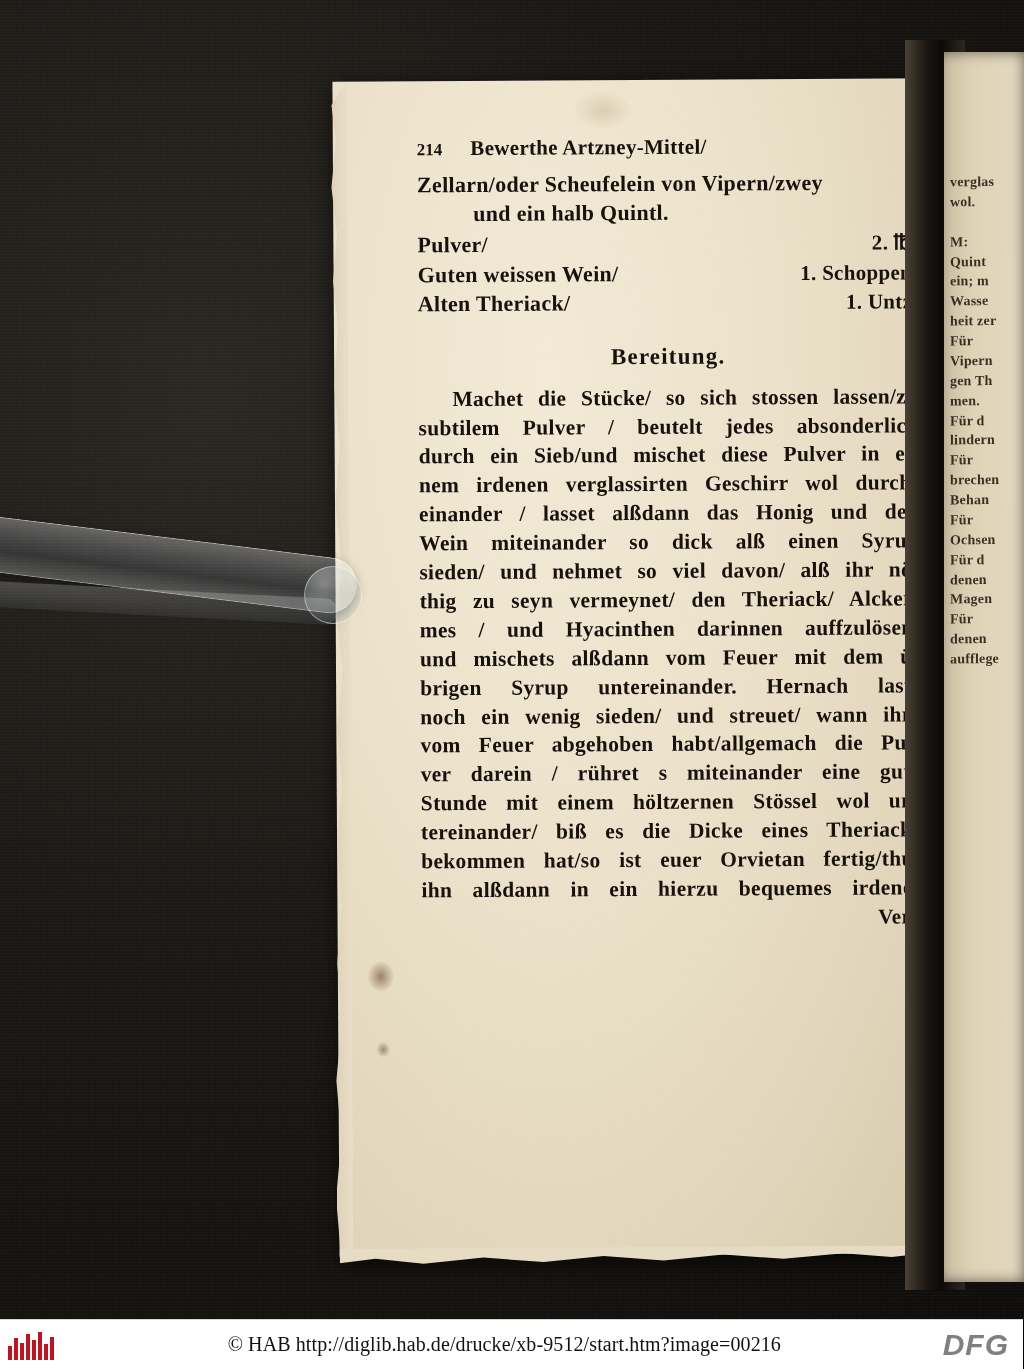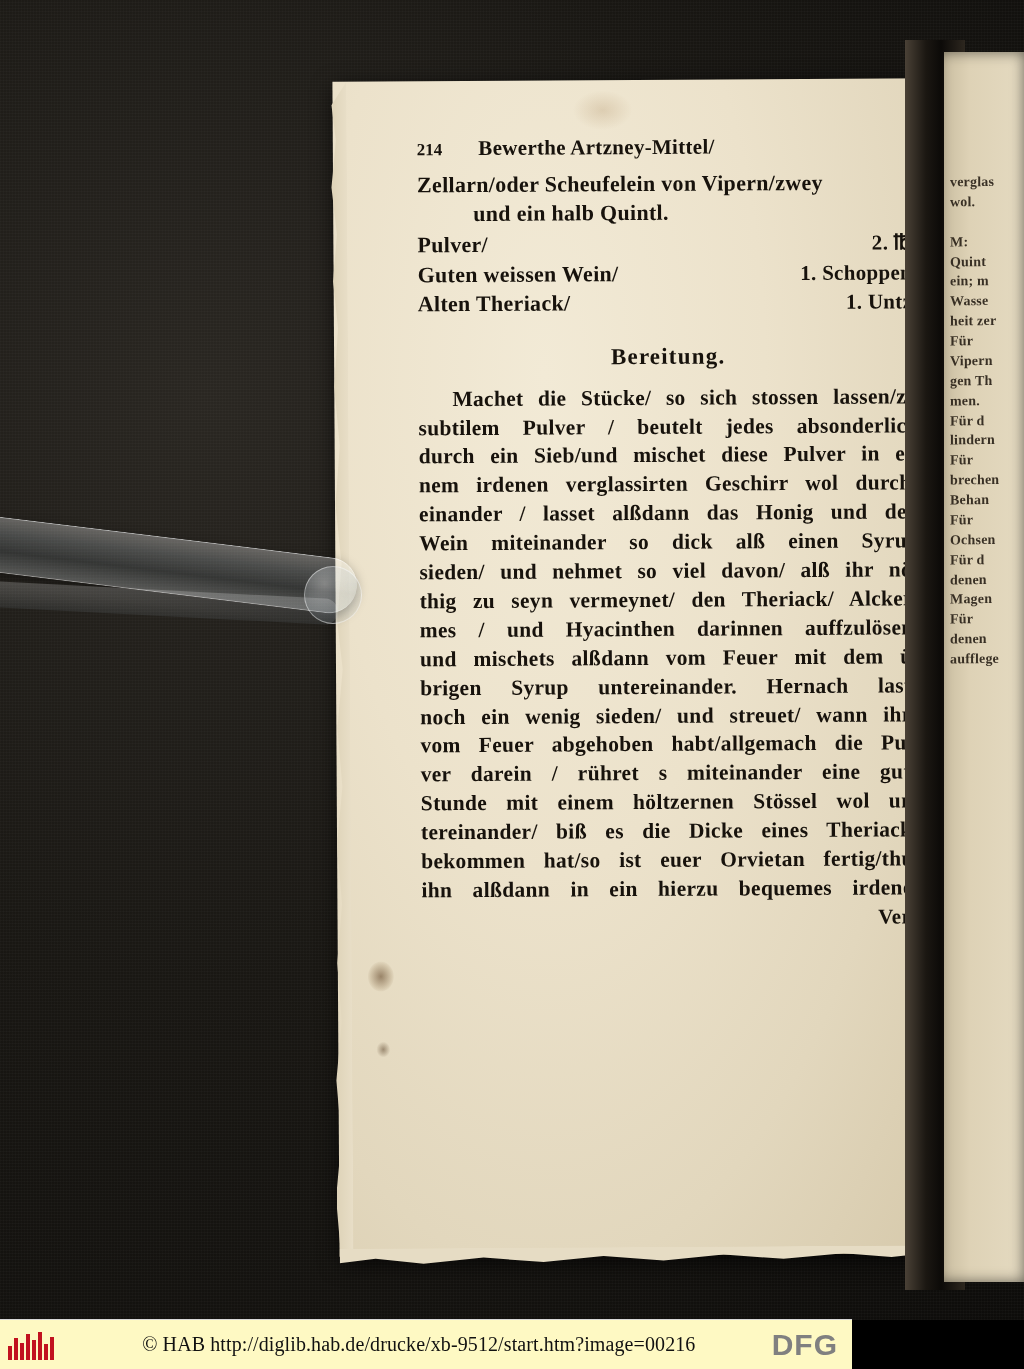--- a/index.html
+++ b/index.html
@@ -149,21 +149,21 @@
 
   .head-line {
     display: flex;
     align-items: baseline;
     font-size: 21px;
     letter-spacing: 0.4px;
     margin-bottom: 10px;
   }
   .folio {
     font-size: 17px;
-    margin-right: 36px;
+    margin-right: 28px;
     letter-spacing: 0px;
   }
   .running-title {
     font-size: 21px;
   }
 
   .ingredient-lead {
     font-size: 22px;
     line-height: 1.30;
     margin: 4px 0 2px 0;
@@ -255,23 +255,23 @@
     background: linear-gradient(180deg, rgba(255,255,255,0.20), rgba(150,170,185,0.10));
     transform: rotate(3deg);
     border-radius: 2px 16px 16px 2px;
   }
 
   
   #footer {
     position: absolute;
     left: 0;
     bottom: 0;
-    width: 852px;
+    width: 1023px;
     height: 49px;
-    background: #fef9c3;
+    background: #ffffff;
     display: flex;
     align-items: center;
     z-index: 10;
     border-top: 1px solid #d8d8d8;
   }
   #footer .hab-logo {
     width: 58px;
     height: 30px;
     margin-left: 8px;
     display: flex;
@@ -291,20 +291,21 @@
     color: #111;
     letter-spacing: 0.1px;
   }
   #footer .dfg {
     margin-right: 14px;
     font-family: "Liberation Sans", sans-serif;
     font-weight: 700;
     font-size: 30px;
     color: #808080;
     letter-spacing: 1px;
+    font-style: italic;
   }
 </style>
 </head>
 <body>
 
 <div id="scan-area">
 
   <div id="book-gutter"></div>
   <div id="right-page">
     <div class="rp-text">verglas

